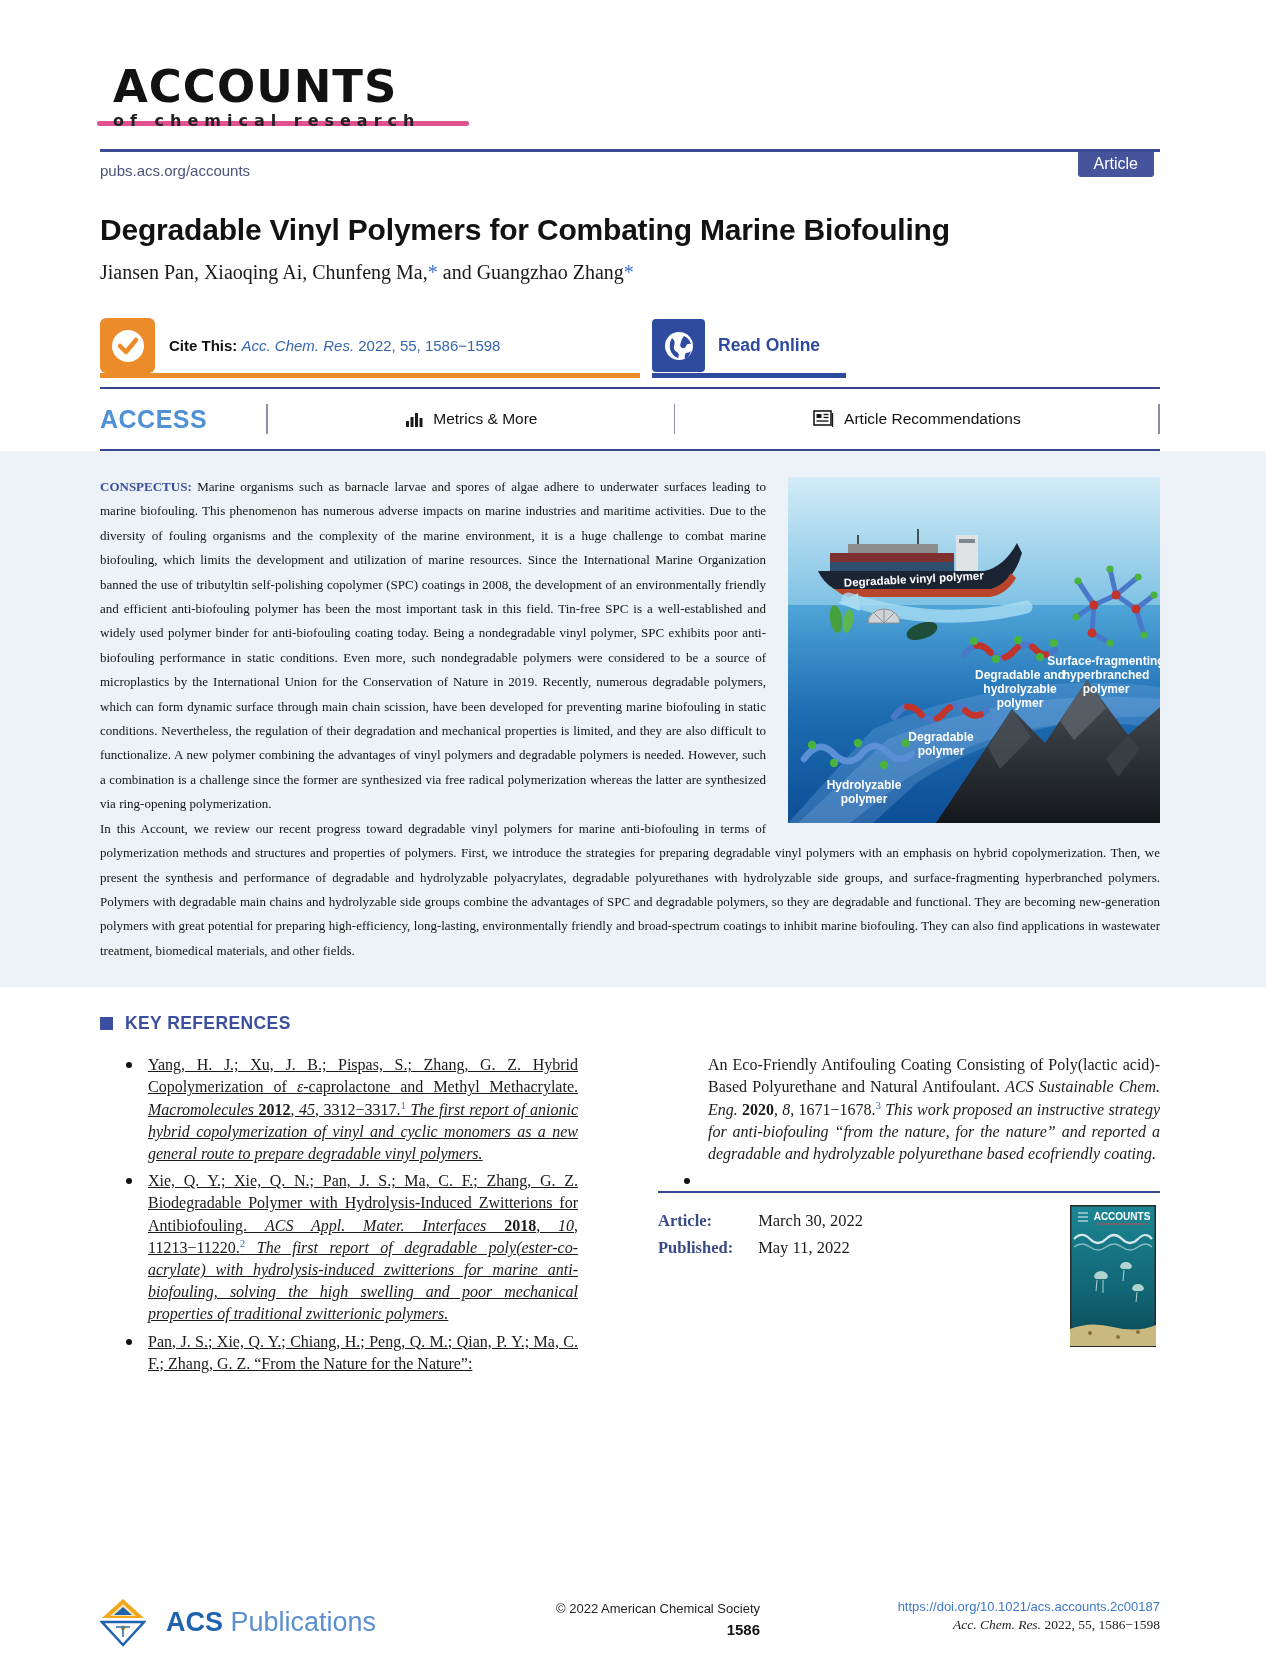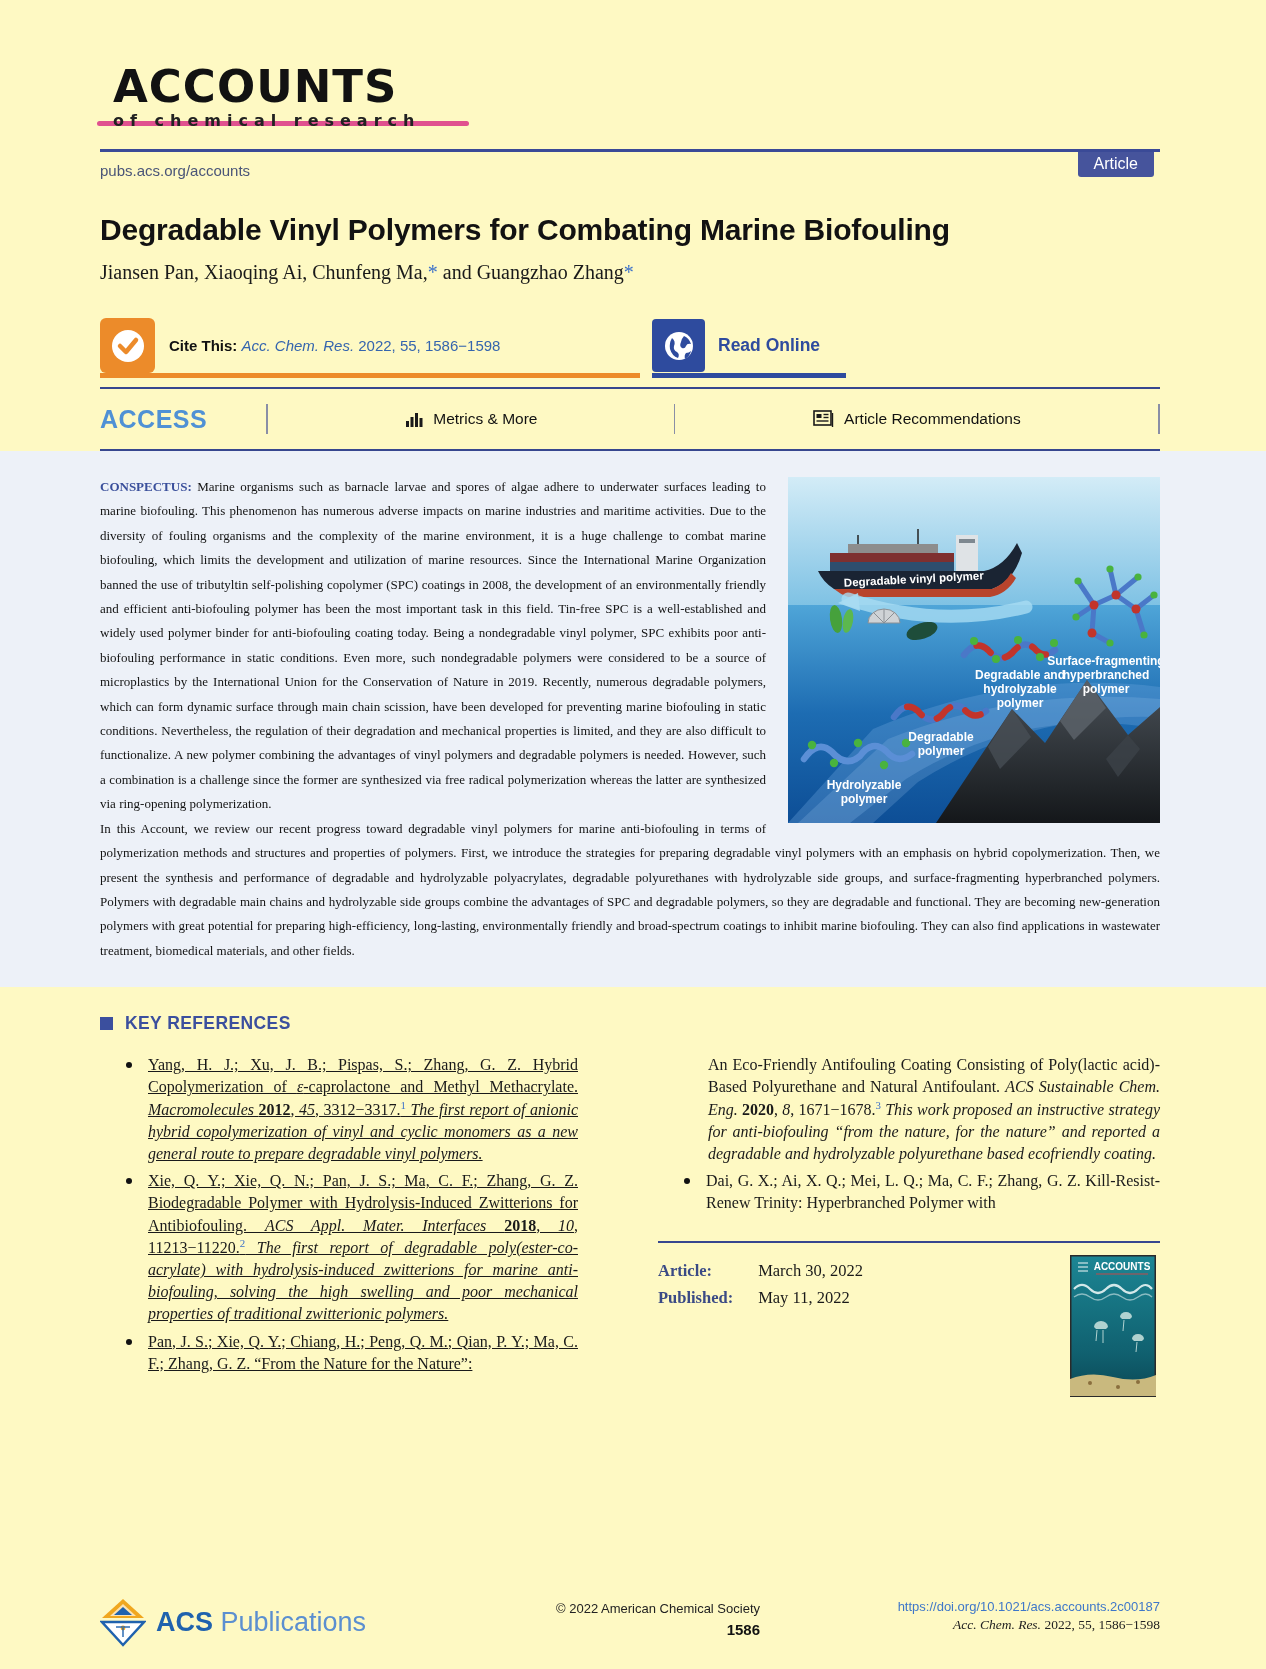--- a/index.html
+++ b/index.html
@@ -1,19 +1,19 @@
 <!DOCTYPE html>
 <html><head>
 <meta charset="utf-8">
 <style>
   * { margin:0; padding:0; box-sizing:border-box; }
   html,body { background:#888; }
   .page {
     position:relative; width:1266px; height:1669px; margin:0 auto;
-    background:#fef9c3; overflow:hidden;
+    background:#ffffff; overflow:hidden;
     font-family:"Liberation Serif", serif; color:#1a1a1a;
   }
   .m { margin-left:100px; margin-right:106px; }
 
   
   .logo-block { margin:64px 0 0 113px; width:330px; position:relative; }
   .logo-title { font-family:"DejaVu Sans", sans-serif; font-weight:bold; font-size:45px; letter-spacing:1px; color:#121212; line-height:1.0; }
   .logo-sub-wrap { position:relative; margin-top:2px; height:24px; }
   .logo-pink-line { position:absolute; left:-16px; right:-26px; top:10px; height:5px; background:#e0518f; border-radius:3px; }
   .logo-subtitle { position:relative; font-family:"DejaVu Sans", sans-serif; font-size:16px; font-weight:bold; letter-spacing:6px; color:#222; }
@@ -72,21 +72,21 @@
 
   
   .received-block { margin-top:26px; border-top:2.5px solid #37478f; padding-top:14px; position:relative; min-height:150px; }
   .rp-row { font-size:16.5px; line-height:27px; }
   .rp-label { display:inline-block; width:96px; font-weight:bold; color:#3a4a85; }
   .cover-thumb { position:absolute; right:4px; top:12px; width:86px; height:142px; }
 
   
   .footer { position:absolute; left:0; right:0; bottom:22px; padding:0 106px 0 100px;
     display:flex; align-items:flex-start; }
-  .acs-logo { display:flex; align-items:center; gap:10px; width:300px; }
+  .acs-logo { display:flex; align-items:center; gap:20px; width:300px; }
   .acs-logo-text { font-family:"Liberation Sans", sans-serif; font-size:27px; }
   .acs-bold { font-weight:bold; color:#1f62ae; }
   .acs-light { color:#5b8fd0; }
   .foot-center { width:360px; text-align:right; font-family:"Liberation Sans", sans-serif; margin-top:4px; }
   .foot-copy { font-size:13px; color:#222; }
   .foot-page { margin-top:5px; font-size:15px; font-weight:bold; color:#111; }
   .foot-right { flex:1; text-align:right; margin-top:2px; }
   .foot-doi { font-family:"Liberation Sans", sans-serif; font-size:13px; color:#3e77c9; }
   .foot-cite { margin-top:3px; font-size:13.5px; color:#222; }
 </style>
@@ -296,21 +296,21 @@
       <span class="kr-title">KEY REFERENCES</span>
     </div>
     <div class="kr-cols">
       <div class="kr-col-l">
         <div class="ref-item"><span class="bullet-dot"></span><span><span>Yang, H. J.; Xu, J. B.; Pispas, S.; Zhang, G. Z. Hybrid Copolymerization of </span><span class="seg-i">ε</span><span>-caprolactone and Methyl Methacrylate. </span><span class="seg-i">Macromolecules </span><span class="seg-b">2012</span><span>, </span><span class="seg-i">45</span><span>, 3312−3317.</span><span class="seg-sup">1</span><span class="seg-i"> The first report of anionic hybrid copolymerization of vinyl and cyclic monomers as a new general route to prepare degradable vinyl polymers.</span></span></div>
         <div class="ref-item"><span class="bullet-dot"></span><span><span>Xie, Q. Y.; Xie, Q. N.; Pan, J. S.; Ma, C. F.; Zhang, G. Z. Biodegradable Polymer with Hydrolysis-Induced Zwitterions for Antibiofouling. </span><span class="seg-i">ACS Appl. Mater. Interfaces </span><span class="seg-b">2018</span><span>, </span><span class="seg-i">10</span><span>, 11213−11220.</span><span class="seg-sup">2</span><span class="seg-i"> The first report of degradable poly(ester-co-acrylate) with hydrolysis-induced zwitterions for marine anti-biofouling, solving the high swelling and poor mechanical properties of traditional zwitterionic polymers.</span></span></div>
         <div class="ref-item"><span class="bullet-dot"></span><span><span>Pan, J. S.; Xie, Q. Y.; Chiang, H.; Peng, Q. M.; Qian, P. Y.; Ma, C. F.; Zhang, G. Z. “From the Nature for the Nature”:</span></span></div>
       </div>
       <div class="kr-col-r">
         <div class="ref-cont"><span><span>An Eco-Friendly Antifouling Coating Consisting of Poly(lactic acid)-Based Polyurethane and Natural Antifoulant. </span><span class="seg-i">ACS Sustainable Chem. Eng. </span><span class="seg-b">2020</span><span>, </span><span class="seg-i">8</span><span>, 1671−1678.</span><span class="seg-sup">3</span><span class="seg-i"> This work proposed an instructive strategy for anti-biofouling “from the nature, for the nature” and reported a degradable and hydrolyzable polyurethane based ecofriendly coating.</span></span></div>
-        <div class="ref-item"><span class="bullet-dot"></span><span><span>Dai, G. X.; Ai, X. Q.; Mei, L. Q.; Ma, C. F.; Zhang, G. Z. Kill-Resist-Renew Trinity: Hyperbranched Polymer with</span></span></div>
+        <div class="ref-item"><span class="bullet-dot"></span></div>
 
         <div class="received-block">
           <div class="rp-row">
             <span class="rp-label">Article:</span>
             <span>March 30, 2022</span>
           </div>
           <div class="rp-row">
             <span class="rp-label">Published:</span>
             <span>May 11, 2022</span>
           </div>

